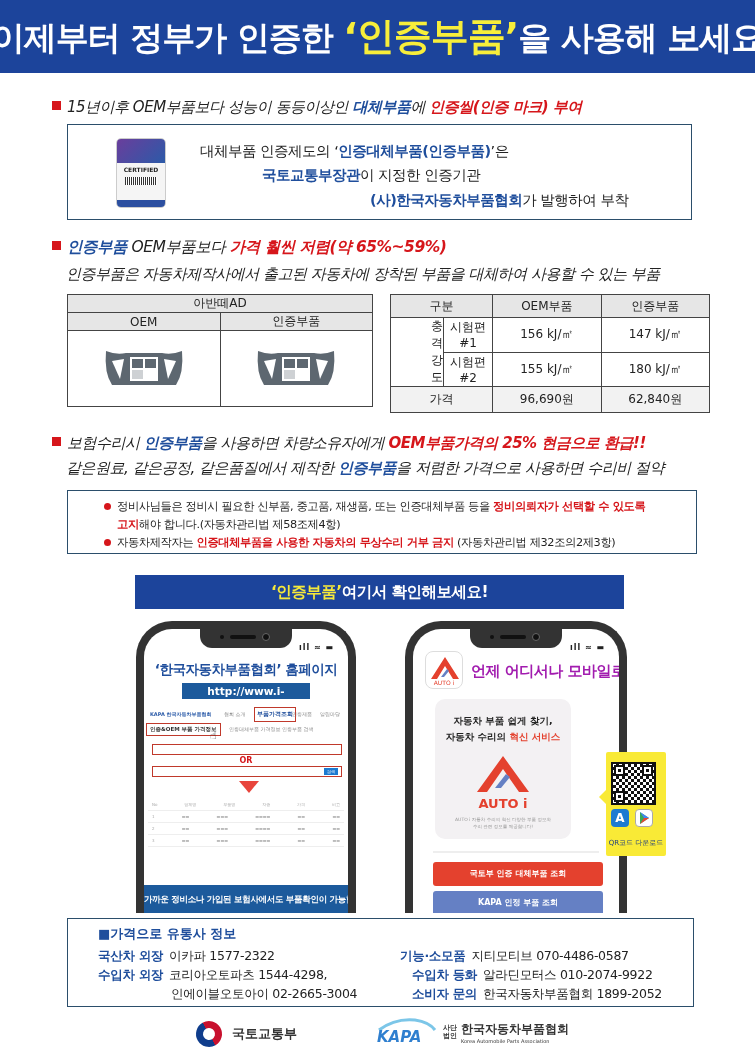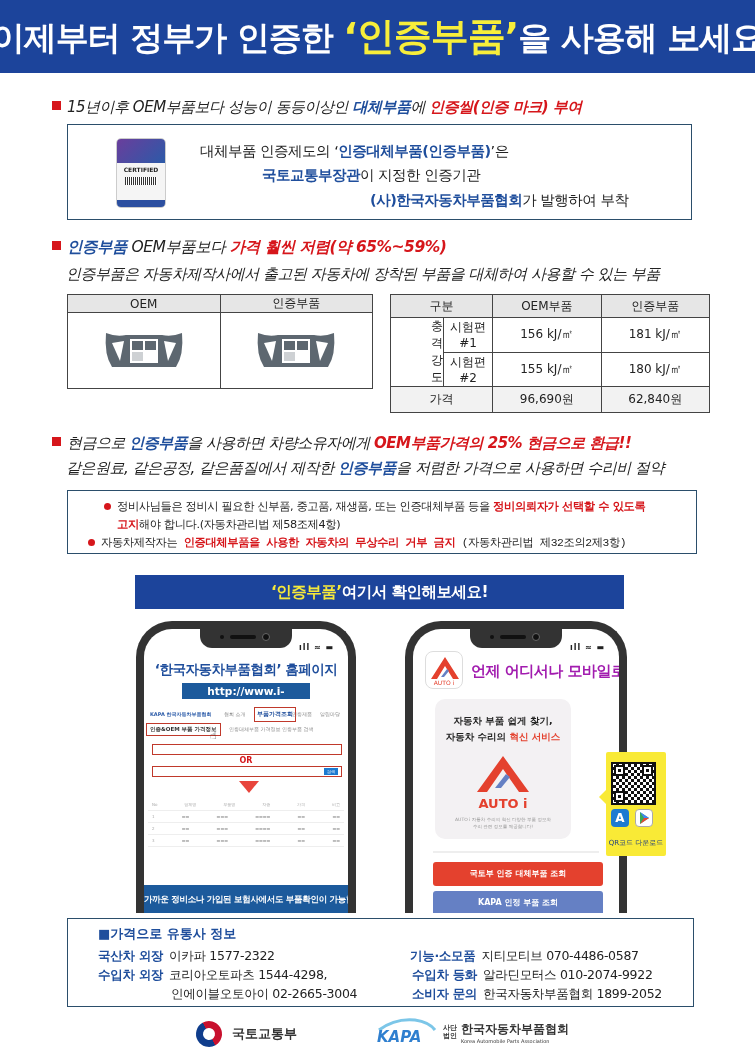--- a/index.html
+++ b/index.html
@@ -115,20 +115,23 @@
   <span class="blue">(사)한국자동차부품협회</span><span>가 발행하여 부착</span>
 </div>
 
 <div class="abs section-line" style="left:52px; top:237px; font-size:15.5px;">
   <span class="bullet-sq"></span><span class="blue">인증부품</span><span>  OEM부품보다 </span><span class="red">가격 훨씬 저렴(약 65%~59%)</span>
 </div>
 <div class="abs section-line" style="left:66px; top:265px; font-size:15px;">인증부품은 자동차제작사에서 출고된 자동차에 장착된 부품을 대체하여 사용할 수 있는 부품</div>
 
 <table id="avante-table" class="abs">
   <tbody>
+      <tr>
+        <td colspan="2" class="hd">아반떼AD</td>
+      </tr>
   <tr>
     <td class="hd" style="width:50%">OEM</td>
     <td class="hd">인증부품</td>
   </tr>
   <tr>
     <td class="img-cell">
       <svg class="bumper" viewBox="0 0 84 48">
         <path d="M4 8 Q2 30 10 42 L74 42 Q82 30 80 8 Q70 12 60 10 L24 10 Q14 12 4 8 Z" fill="#5d6770"></path>
         <rect x="28" y="14" width="28" height="24" fill="#fff"></rect>
         <rect x="30" y="16" width="11" height="9" fill="#5d6770"></rect>
@@ -157,50 +160,50 @@
   <tbody>
       <tr class="hd">
     <td colspan="2">구분</td>
     <td style="width:34%">OEM부품</td>
     <td style="width:34%">인증부품</td>
   </tr>
   <tr>
     <td rowspan="2" style="width:14%; line-height:17px;padding-left:40px;"><span>충격</span><br><span>강도</span></td>
     <td>시험편#1</td>
     <td>156 kJ/㎡</td>
-    <td>181 kJ/㎡</td>
+    <td>147 kJ/㎡</td>
   </tr>
   <tr>
     <td>시험편#2</td>
     <td>155 kJ/㎡</td>
     <td>180 kJ/㎡</td>
   </tr>
   <tr class="price">
     <td colspan="2">가격</td>
     <td>96,690원</td>
     <td>62,840원</td>
   </tr>
 </tbody>
   </table>
 
 <div class="abs section-line" style="left:52px; top:434px; font-size:15px;">
-  <span class="bullet-sq"></span><span>현금으로 </span><span class="blue">인증부품</span><span>을 사용하면 차량소유자에게 </span><span class="red">OEM부품가격의 25% 현금으로 환급!!</span>
+  <span class="bullet-sq"></span><span>보험수리시 </span><span class="blue">인증부품</span><span>을 사용하면 차량소유자에게 </span><span class="red">OEM부품가격의 25% 현금으로 환급!!</span>
 </div>
 <div class="abs section-line" style="left:66px; top:459px; font-size:15px;">
   <span>같은원료, 같은공정, 같은품질에서 제작한  </span><span class="blue">인증부품</span><span>을 저렴한 가격으로 사용하면 수리비 절약</span>
 </div>
 
 <div id="notice-box" class="abs"></div>
 <div class="abs notice-line" style="left:104px; top:499px;">
   <span class="dot"></span><span>정비사님들은 정비시 필요한 신부품, 중고품, 재생품, 또는 인증대체부품 등을 </span><span class="red">정비의뢰자가 선택할 수 있도록</span>
 </div>
 <div class="abs notice-line" style="left:117px; top:517px;">
   <span class="red">고지</span><span>해야 합니다.(자동차관리법 제58조제4항)</span>
 </div>
-<div class="abs notice-line" style="left:88px; top:535px;font-family:Liberation Mono, monospace;">
+<div class="abs notice-line" style="left:104px; top:535px;">
   <span class="dot"></span><span>자동차제작자는 </span><span class="red">인증대체부품을 사용한 자동차의 무상수리 거부 금지</span><span> (자동차관리법 제32조의2제3항)</span>
 </div>
 
 <div id="check-banner" class="abs">
   <span class="yellow">‘인증부품’</span>
     <span> 여기서 확인해보세요!</span>
 </div>
 
 <div id="phone-left" class="abs phone">
   <div class="notch">
@@ -312,21 +315,21 @@
   <div class="qr-corner" style="left:1px; top:1px;"></div>
   <div class="qr-corner" style="right:1px; top:1px;"></div>
   <div class="qr-corner" style="left:1px; bottom:1px;"></div>
 </div>
 
 <div id="dist-box" class="abs"></div>
 <div class="abs" style="left:98px; top:925px; font-size:13px; font-weight:bold; color:#1f4e9c;">■가격으로 유통사 정보</div>
 <div class="abs dist-line" style="left:98px; top:948px;"><span class="k">국산차 외장</span><span>이카파 1577-2322</span></div>
 <div class="abs dist-line" style="left:98px; top:967px;"><span class="k">수입차 외장</span><span>코리아오토파츠 1544-4298,</span></div>
 <div class="abs dist-line" style="left:171px; top:986px;"><span>인에이블오토아이 02-2665-3004</span></div>
-<div class="abs dist-line" style="left:410px; top:948px;"><span class="k">기능·소모품</span><span>지티모티브 070-4486-0587</span></div>
+<div class="abs dist-line" style="left:400px; top:948px;"><span class="k">기능·소모품</span><span>지티모티브 070-4486-0587</span></div>
 <div class="abs dist-line" style="left:412px; top:967px;"><span class="k">수입차 등화</span><span>알라딘모터스 010-2074-9922</span></div>
 <div class="abs dist-line" style="left:412px; top:986px;"><span class="k">소비자 문의</span><span>한국자동차부품협회 1899-2052</span></div>
 
 <div class="abs" style="left:196px; top:1021px; display:flex; align-items:center;">
   <div class="gov-logo"></div>
   <span style="margin-left:10px; font-size:13px; font-weight:bold; color:#333;">국토교통부</span>
 </div>
 <div class="abs" style="left:375px; top:1018px; display:flex; align-items:center;">
   <div style="position:relative; width:62px; height:28px;">
     <svg width="62" height="14" viewBox="0 0 62 14" style="position:absolute; top:0; left:0;">

